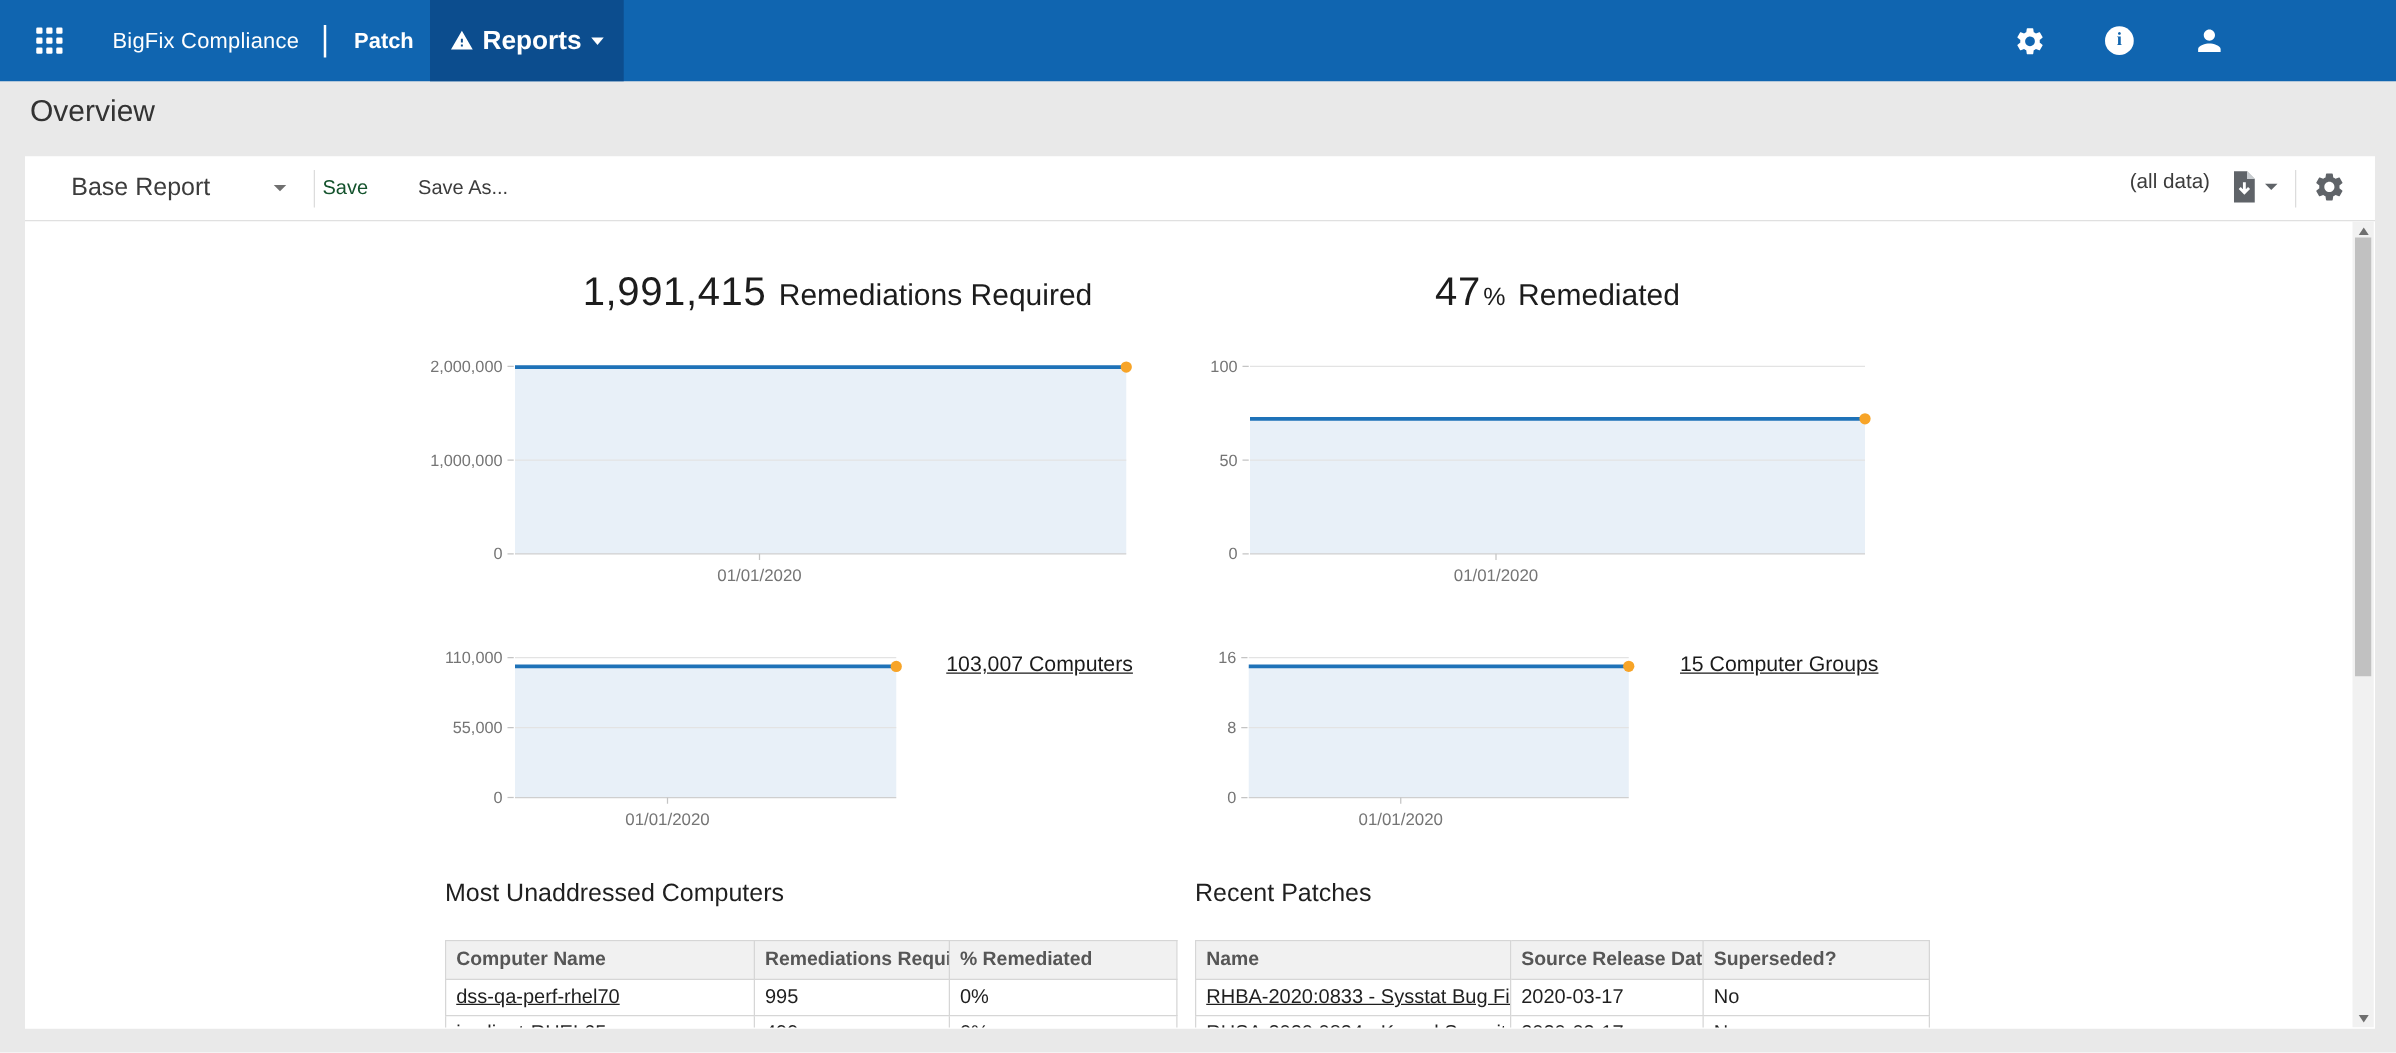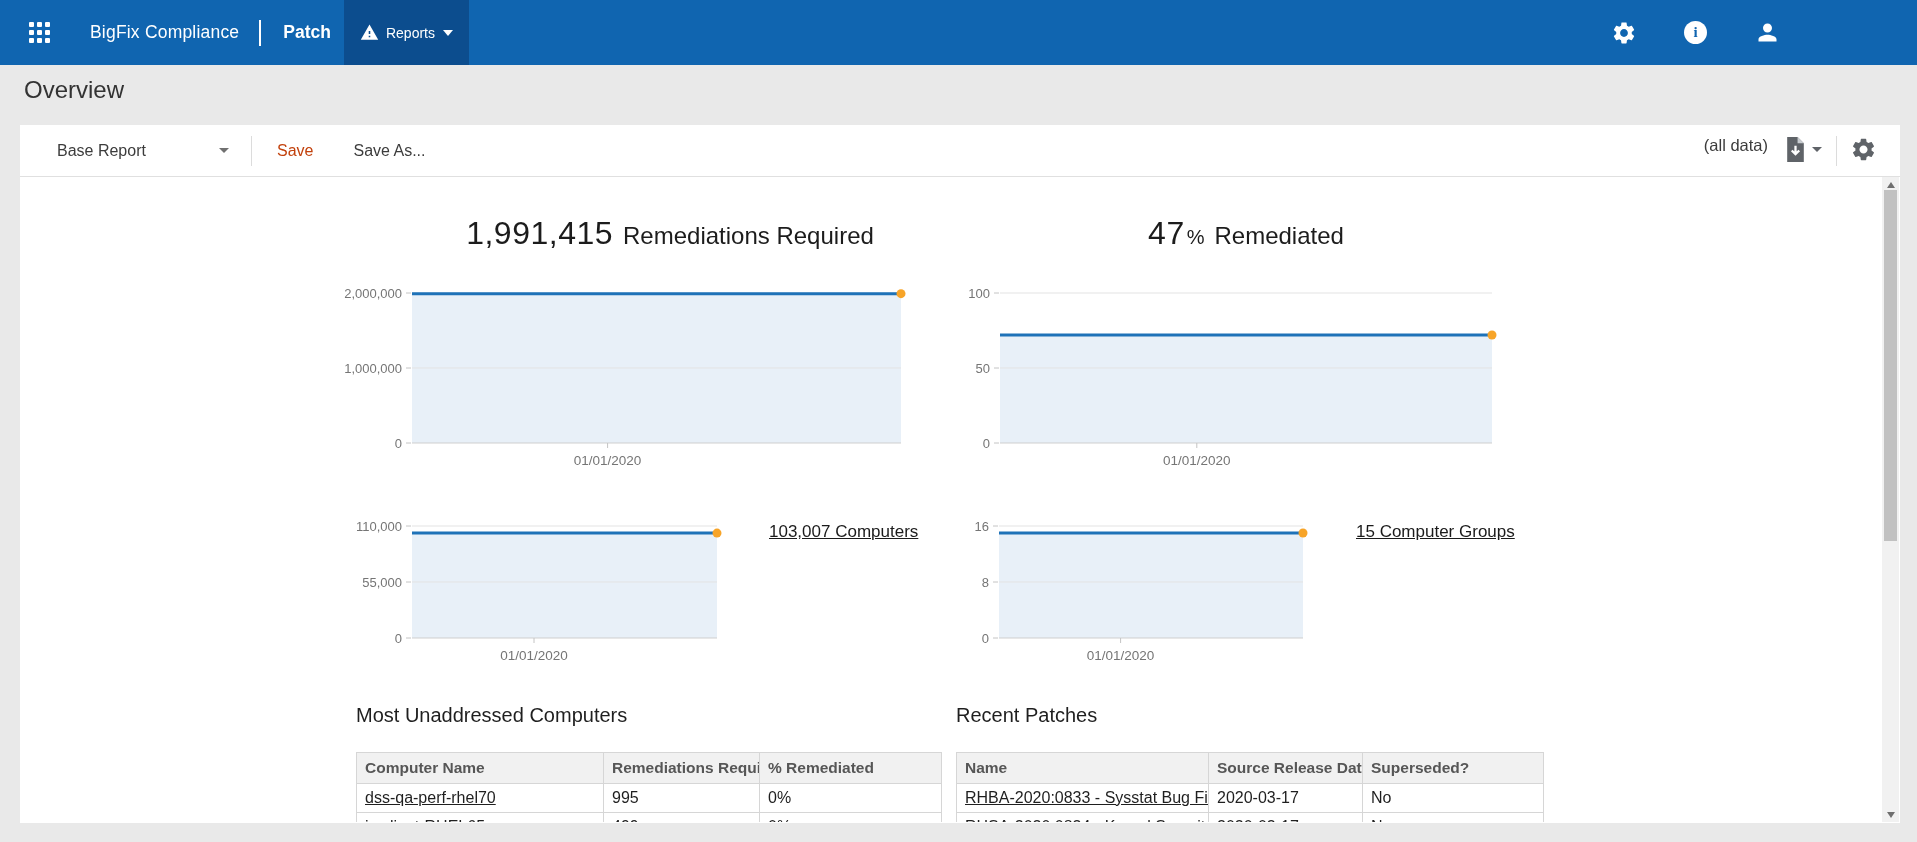--- a/index.html
+++ b/index.html
@@ -10,43 +10,43 @@
   .navbar { height:65px; background:#1065b0; display:flex; align-items:center; color:#fff; }
   .apps-grid { width:21px; height:21px; margin-left:29px; display:grid;
                grid-template-columns:repeat(3,5px); grid-template-rows:repeat(3,5px); gap:3px; cursor:pointer; }
   .apps-grid span { background:#fff; border-radius:1px; }
   .nav-product { margin-left:40px; font-size:17.5px; font-weight:500; letter-spacing:.2px; cursor:pointer; }
   .nav-sep { width:2px; height:26px; background:#fff; margin-left:20px; }
   .nav-site { margin-left:22px; font-size:17.5px; font-weight:700; cursor:pointer; }
   .nav-tab { margin-left:13px; height:65px; background:#0c4d8e; display:flex; align-items:center;
              padding:0 16px; cursor:pointer; }
   .nav-tab svg { width:19px; height:19px; }
-  .nav-tab .tab-label { font-size:14px; font-weight:400; margin-left:7px; }
+  .nav-tab .tab-label { font-size:21px; font-weight:700; margin-left:7px; }
   .caret-down-w { width:0; height:0; border-left:5px solid transparent; border-right:5px solid transparent;
                   border-top:6px solid #fff; margin-left:8px; }
   .nav-right { margin-left:auto; display:flex; align-items:center; gap:47px; padding-right:136px; }
   .nav-icon { cursor:pointer; display:flex; align-items:center; }
   .info-disc { width:23px; height:23px; border-radius:50%; background:#fff; color:#1065b0;
                font-weight:700; font-size:15px; display:flex; align-items:center; justify-content:center;
                font-family:"Liberation Serif", serif; }
 
   
   .page-title { position:absolute; left:24px; top:76px; font-size:24px; color:#333; font-weight:400; }
 
   
   .card { position:absolute; left:20px; top:125px; width:1880px; height:698px; background:#fff; }
   .toolbar { height:52px; display:flex; align-items:center; border-bottom:1px solid #e0e0e0; padding:0 23px 0 37px; }
   .report-select { display:flex; align-items:center; justify-content:space-between; width:172px; cursor:pointer; }
-  .report-select .sel-text { font-size:16px; color:#3c3c3c; }
+  .report-select .sel-text { font-size:20px; color:#3c3c3c; }
   .caret-down-g { width:0; height:0; border-left:5px solid transparent; border-right:5px solid transparent;
                   border-top:5px solid #707070; }
   .tb-divider { width:1px; height:30px; background:#dcdcdc; margin-left:22px; }
   .tb-btn { font-size:16px; margin-left:24px; cursor:pointer; color:#3c3c3c; background:none; border:none;
             font-family:"Liberation Sans", sans-serif; }
-  .tb-btn.disabled { color:#c2410c; cursor:default; margin-left:25px; }
+  .tb-btn.disabled { color:#14532d; cursor:default; margin-left:6px; }
   .tb-btn.saveas { margin-left:40px; }
   .tb-right { margin-left:auto; display:flex; align-items:flex-start; }
   .scope-label { font-size:16.5px; color:#3c3c3c; }
   .export-btn { display:flex; align-items:center; margin-left:15px; cursor:pointer; }
   .export-btn .caret-down-g { margin-left:4px; border-top-color:#5f6368; }
   .tb-divider2 { width:1px; height:30px; background:#dcdcdc; margin-left:14px; }
   .tb-gear { margin-left:13px; cursor:pointer; display:flex; align-items:center; }
 
   
   .content { position:relative; height:645px; overflow:hidden; }
@@ -56,21 +56,21 @@
   .kpi-label { font-size:24px; color:#1c1c1c; margin-left:10px; }
   .kpi1 { left:320px; top:38px; width:660px; }
   .kpi2 { left:950px; top:38px; width:552px; }
 
   .chart { position:absolute; }
   .chart-c1 { left:314px; top:110px; }
   .chart-c2 { left:936px; top:110px; }
   .chart-c3 { left:328px; top:343px; }
   .chart-c4 { left:935px; top:343px; }
 
-  .drill-link { position:absolute; font-size:17px; color:#1b1b1b; text-decoration:underline; cursor:pointer; white-space:nowrap;margin-left:12px; }
+  .drill-link { position:absolute; font-size:17px; color:#1b1b1b; text-decoration:underline; cursor:pointer; white-space:nowrap; }
   .link1 { left:737px; top:345px; }
   .link2 { left:1324px; top:345px; }
 
   .section-title { position:absolute; font-size:20px; color:#1f1f1f; font-weight:400; }
   .sec1 { left:336px; top:527px; }
   .sec2 { left:936px; top:527px; }
 
   table.rpt { position:absolute; border-collapse:collapse; table-layout:fixed; background:#fff; }
   .table1 { left:336px; top:575px; width:585px; }
   .table2 { left:936px; top:575px; width:587px; }

